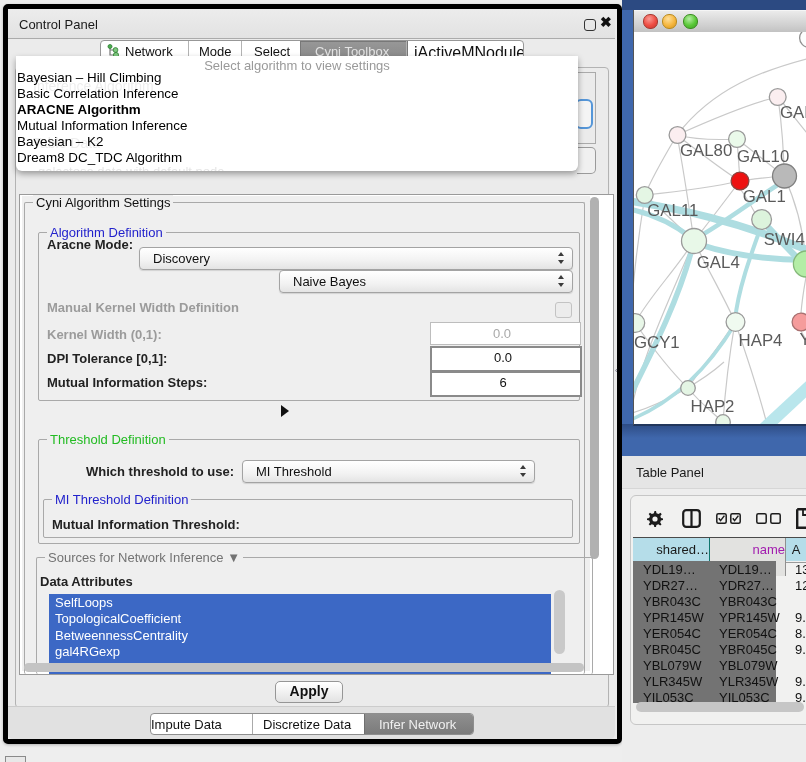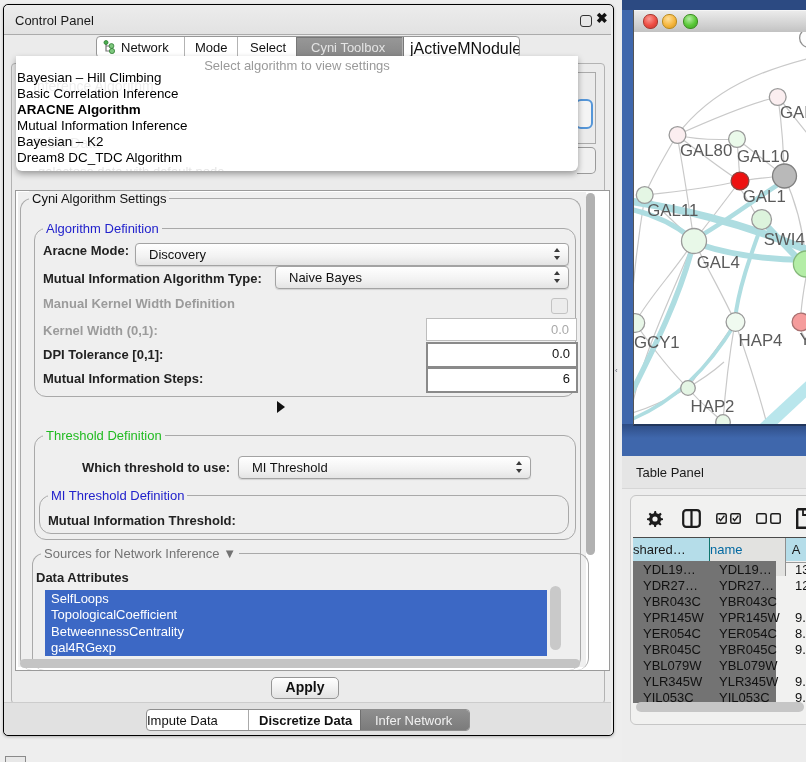--- a/index.html
+++ b/index.html
@@ -6,30 +6,30 @@
     font-family:"Liberation Sans",sans-serif;overflow:hidden}
   .a{position:absolute}
   #stage{position:absolute;left:0;top:0;width:806px;height:762px;overflow:hidden}
   .lbl{font-size:13px;font-weight:bold;color:#222}
   .dis{color:#9b9b9b}
   .combo{position:absolute;height:21px;border:1px solid #a3a3a3;border-radius:4px;
     background:linear-gradient(#ffffff,#f2f2f2 60%,#e4e4e4);box-shadow:0 1px 1px rgba(0,0,0,.12)}
   .combo .tx{position:absolute;left:13px;top:3px;font-size:13px;color:#111}
   .arr{position:absolute;right:7px;top:3px;width:8px;height:14px}
   .field{position:absolute;background:#fff;border:1px solid #9d9d9d;font-size:13px;
-    text-align:right;color:#111}
-  .fs{position:absolute;border:1px solid #a9a9a9;border-radius:12px}
+    text-align:center;color:#111}
+  .fs{position:absolute;border:1px solid #a9a9a9;border-radius:2px}
   .fs .t{position:absolute;top:-8px;left:8px;background:#efefef;padding:0 3px;
     font-size:13px;white-space:nowrap}
 </style>
 </head>
 <body>
 <div id="stage">
 
-<div class="a" id="win" style="left:3px;top:4px;width:609px;height:730px;background:#ebebeb;border:1px solid #000000;border-radius:5px;box-shadow:0 1px 3px rgba(0,0,0,.25)">
+<div class="a" id="win" style="left:3px;top:4px;width:609px;height:730px;background:#ebebeb;border:5px solid #000000;border-radius:5px;box-shadow:0 1px 3px rgba(0,0,0,.25)">
 
   <div class="a" style="left:0;top:0;width:607px;height:29px;background:linear-gradient(#ececec,#e2e2e2);border-bottom:1px solid #ababab;border-radius:5px 5px 0 0"></div>
   <div class="a" style="left:11px;top:8px;font-size:13px;color:#1a1a1a">Control Panel</div>
   <div class="a" style="left:576px;top:10px;width:10px;height:10px;border:1.5px solid #333;border-radius:3px"></div>
   <div class="a" style="left:592px;top:5px;font-size:14px;font-weight:bold;color:#111">✖</div>
 
   <div class="a" style="left:92px;top:31px;width:422px;height:20px;background:#fff;border:1px solid #979797;border-radius:4px;overflow:hidden">
     <div class="a" style="left:0;top:0;width:87px;height:20px;border-right:1px solid #b3b3b3"></div>
     <div class="a" style="left:87px;top:0;width:53px;height:20px;border-right:1px solid #b3b3b3"></div>
     <div class="a" style="left:140px;top:0;width:59px;height:20px"></div>
@@ -55,28 +55,27 @@
 
   <div class="a" style="left:582px;top:188px;width:9px;height:362px;background:#b1b1b1;border-radius:5px"></div>
 
   <div class="fs" style="left:16px;top:193px;width:559px;height:471px;border-bottom:none">
     <div class="t" style="color:#111">Cyni Algorithm Settings</div>
   </div>
 
   <div class="fs" style="left:30px;top:223px;width:540px;height:167px">
     <div class="t" style="color:#2222cc">Algorithm Definition</div>
   </div>
-  <div class="a lbl" style="left:39px;top:238px">Aracne Mode:</div>
+  <div class="a lbl" style="left:39px;top:228px">Aracne Mode:</div>
   <div class="combo" style="left:131px;top:238px;width:432px">
     <div class="tx">Discovery</div>
     <svg class="arr" viewBox="0 0 8 14">
           <path d="M1 5 L4 1 L7 5 Z M1 9 L4 13 L7 9 Z" fill="#3a3a3a"></path>
         </svg>
   </div>
-  <div class="a lbl" style="left:39px;top:266px">Mutual Information Algorithm Type:</div>
   <div class="combo" style="left:271px;top:261px;width:292px">
     <div class="tx">Naive Bayes</div>
     <svg class="arr" viewBox="0 0 8 14">
           <path d="M1 5 L4 1 L7 5 Z M1 9 L4 13 L7 9 Z" fill="#3a3a3a"></path>
         </svg>
   </div>
   <div class="a lbl dis" style="left:39px;top:291px">Manual Kernel Width Definition</div>
   <div class="a" style="left:547px;top:293px;width:15px;height:14px;background:#ececec;border:1px solid #c3c3c3;border-radius:3px"></div>
   <div class="a lbl dis" style="left:39px;top:318px">Kernel Width (0,1):</div>
   <div class="field" style="left:422px;top:313px;width:142px;height:21px;border-color:#bdbdbd;color:#a9a9a9;line-height:21px;padding-right:7px">0.0</div>
@@ -101,36 +100,36 @@
   </div>
   <div class="fs" style="left:35px;top:490px;width:528px;height:37px">
     <div class="t" style="color:#2222cc">MI Threshold Definition</div>
   </div>
   <div class="a lbl" style="left:44px;top:508px">Mutual Information Threshold:</div>
 
   <div class="fs" style="left:28px;top:548px;width:555px;height:116px;border-bottom:none">
     <div class="t" style="color:#737373">Sources for Network Inference ▼</div>
   </div>
   <div class="a lbl" style="left:32px;top:565px">Data Attributes</div>
-  <div class="a" style="left:41px;top:585px;width:502px;height:66px;background:#3c68c5;overflow:hidden">
+  <div class="a" style="left:41px;top:585px;width:502px;height:80px;background:#3c68c5;overflow:hidden">
     <div style="font-size:13px;color:#fff;line-height:16.3px;padding:1px 0 0 6px">SelfLoops<br>TopologicalCoefficient<br>BetweennessCentrality<br>gal4RGexp</div>
   </div>
   <div class="a" style="left:546px;top:581px;width:11px;height:64px;background:#c9c9c9;border-radius:6px"></div>
 
   <div class="a" style="left:16px;top:654px;width:560px;height:9px;background:#c4c4c4;border-radius:5px"></div>
 
   <div class="a" style="left:267px;top:672px;width:66px;height:20px;background:linear-gradient(#ffffff,#f0f0f0 55%,#e2e2e2);border:1px solid #969696;border-radius:5px;text-align:center;font-size:14px;font-weight:bold;color:#111;line-height:19px">Apply</div>
 
   <div class="a" style="left:0;top:697px;width:607px;height:32px;background:#e1e1e1;border-top:1px solid #cccccc;border-radius:0 0 5px 5px"></div>
   <div class="a" style="left:142px;top:704px;width:322px;height:20px;background:#fff;border:1px solid #8e8e8e;border-radius:4px;overflow:hidden">
     <div class="a" style="left:0;top:0;width:101px;height:20px;border-right:1px solid #aaa"></div>
     <div class="a" style="left:101px;top:0;width:112px;height:20px"></div>
     <div class="a" style="left:213px;top:0;width:109px;height:20px;background:linear-gradient(#8f8f8f,#7b7b7b);border-left:1px solid #6f6f6f"></div>
     <div class="a" style="left:0;top:3px;font-size:13px;font-weight:normal;color:#111">Impute Data</div>
-    <div class="a" style="left:112px;top:3px;font-size:13px;font-weight:bold;color:#111">Discretize Data</div>
+    <div class="a" style="left:112px;top:3px;font-size:13px;font-weight:normal;color:#111">Discretize Data</div>
     <div class="a" style="left:228px;top:3px;font-size:13px;color:#f0f0f0">Infer Network</div>
   </div>
 </div>
 
 <div class="a" style="left:577px;top:72px;width:18px;height:70px;border:1px solid #aaa;border-left:none"></div>
 <div class="a" style="left:575px;top:99px;width:14px;height:26px;border:2.5px solid #5596d8;border-radius:6px;background:#f4f4f4"></div>
 <div class="a" style="left:577px;top:147px;width:18px;height:25px;border:1px solid #9a9a9a;border-left:none;border-radius:0 5px 5px 0;background:#f0f0f0"></div>
 
 <div class="a" style="left:615px;top:366px;width:5px;height:9px;color:#667;font-size:8px">‹</div>
 
@@ -253,22 +252,22 @@
   <rect x="0.8" y="0.8" width="9.4" height="9.4" rx="1.5" fill="none" stroke="#1c1c1c" stroke-width="1.5"></rect>
   <rect x="14.8" y="0.8" width="9.4" height="9.4" rx="1.5" fill="none" stroke="#1c1c1c" stroke-width="1.5"></rect>
 </svg>
 <svg class="a" style="left:796px;top:508px" width="10" height="21" viewBox="0 0 10 21">
   <path d="M1.2 1.2 L10 1.2 M1.2 1.2 L1.2 19.8 L10 19.8" fill="none" stroke="#1c1c1c" stroke-width="2.4"></path>
   <path d="M7 1 L7 7 L10 7" fill="none" stroke="#1c1c1c" stroke-width="1.8"></path>
 </svg>
 
 <div class="a" style="left:633px;top:537px;width:173px;height:166px;overflow:hidden">
   <div class="a" style="left:0;top:0;width:173px;height:24px;border-top:1px solid #4a4a4a;border-bottom:1px solid #9a9a9a">
-    <div class="a" style="left:0;top:0;width:76px;height:23px;background:#b5dde9;border-right:2px solid #0f766e;text-align:left;font-size:13px;color:#1a1a1a;line-height:23px">shared…</div>
-    <div class="a" style="left:77px;top:0;width:75px;height:38px;background:#e2e2e0;border-right:1px solid #8f8f8f;text-align:left;font-size:13px;color:#0369a1;line-height:23px">name</div>
+    <div class="a" style="left:0;top:0;width:76px;height:23px;background:#b5dde9;border-right:2px solid #0f766e;text-align:right;font-size:13px;color:#1a1a1a;line-height:23px">shared…</div>
+    <div class="a" style="left:77px;top:0;width:75px;height:38px;background:#e2e2e0;border-right:1px solid #8f8f8f;text-align:right;font-size:13px;color:#a21caf;line-height:23px">name</div>
     <div class="a" style="left:153px;top:0;width:20px;height:23px;background:#b5dde9;text-align:center;font-size:13px;color:#1a1a1a;line-height:23px">A</div>
   </div>
   <div class="a" style="left:0;top:24px;width:143px;height:142px;background:#737373;font-size:13px;color:#111">
     <div class="a" style="left:10px;top:1px;line-height:16px">YDL19…<br>YDR27…<br>YBR043C<br>YPR145W<br>YER054C<br>YBR045C<br>YBL079W<br>YLR345W<br>YIL053C</div>
     <div class="a" style="left:86px;top:1px;line-height:16px">YDL19…<br>YDR27…<br>YBR043C<br>YPR145W<br>YER054C<br>YBR045C<br>YBL079W<br>YLR345W<br>YIL053C</div>
     <div class="a" style="left:162px;top:1px;line-height:16px">13<br>12<br>&nbsp;<br>9.<br>8.<br>9.<br>&nbsp;<br>9.<br>9.</div>
   </div>
 </div>
 
 <div class="a" style="left:636px;top:702px;width:168px;height:10px;background:#c6c6c6;border-radius:5px"></div>

